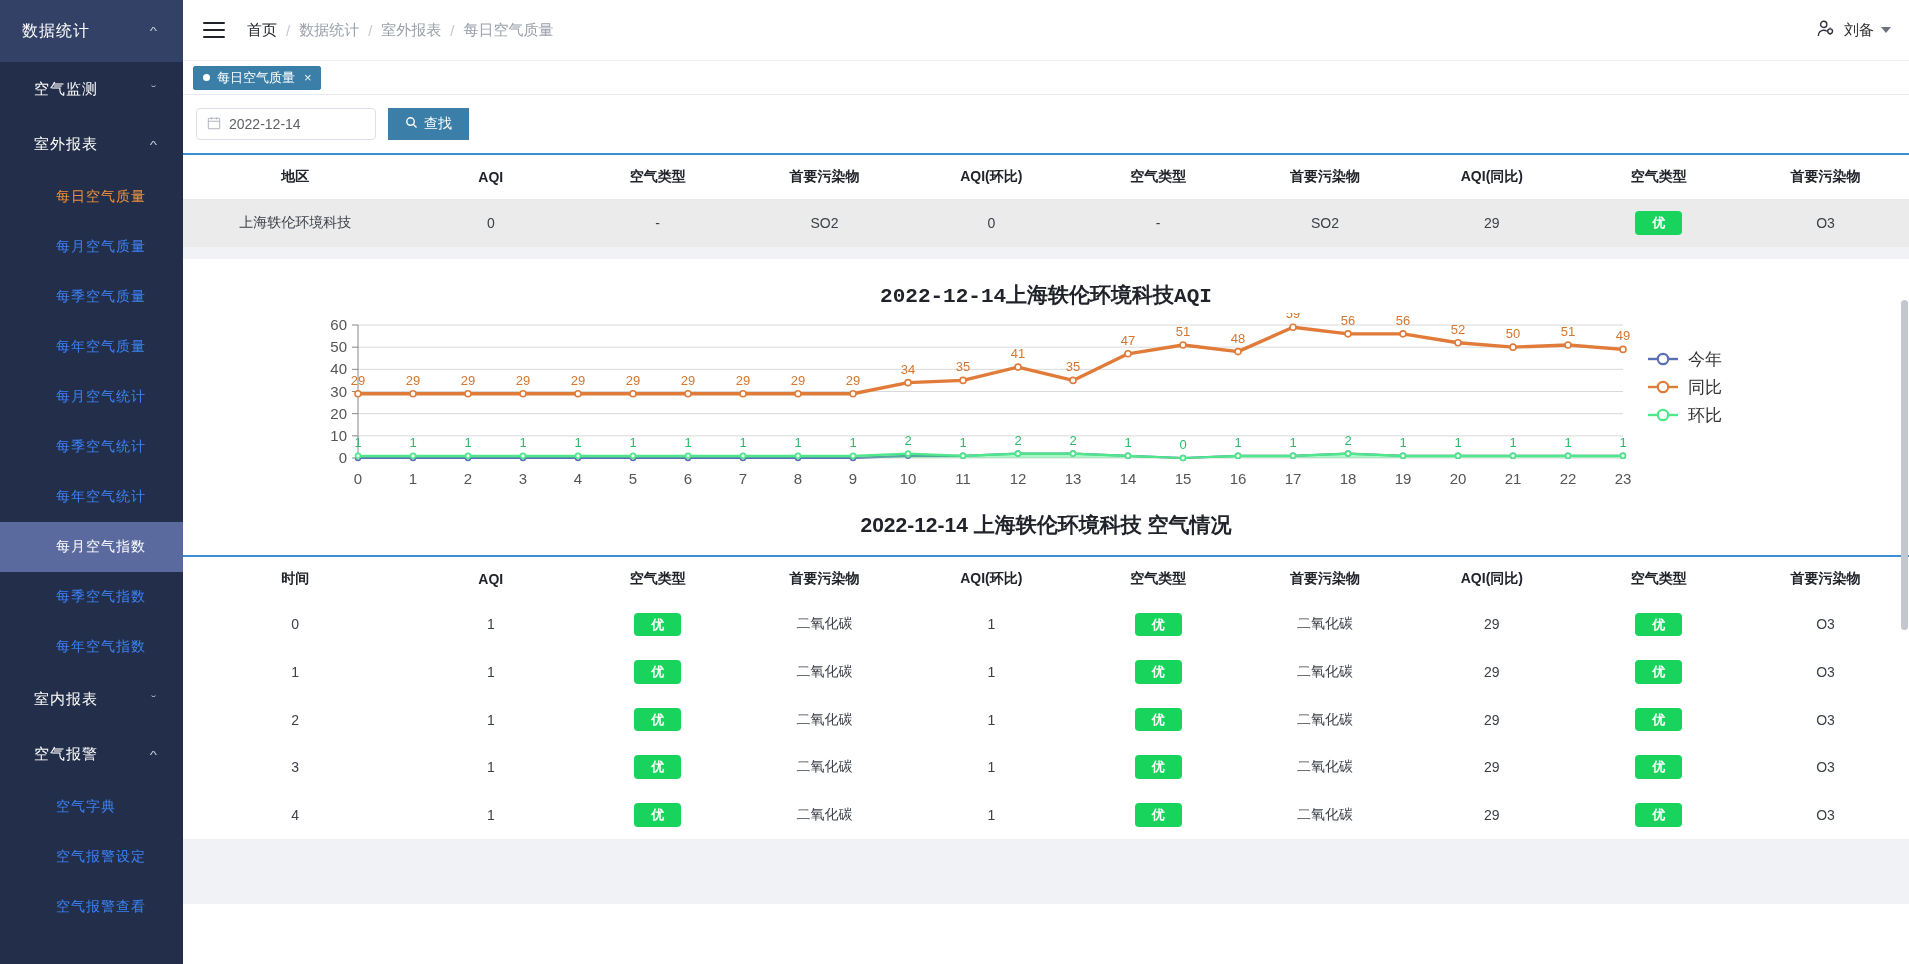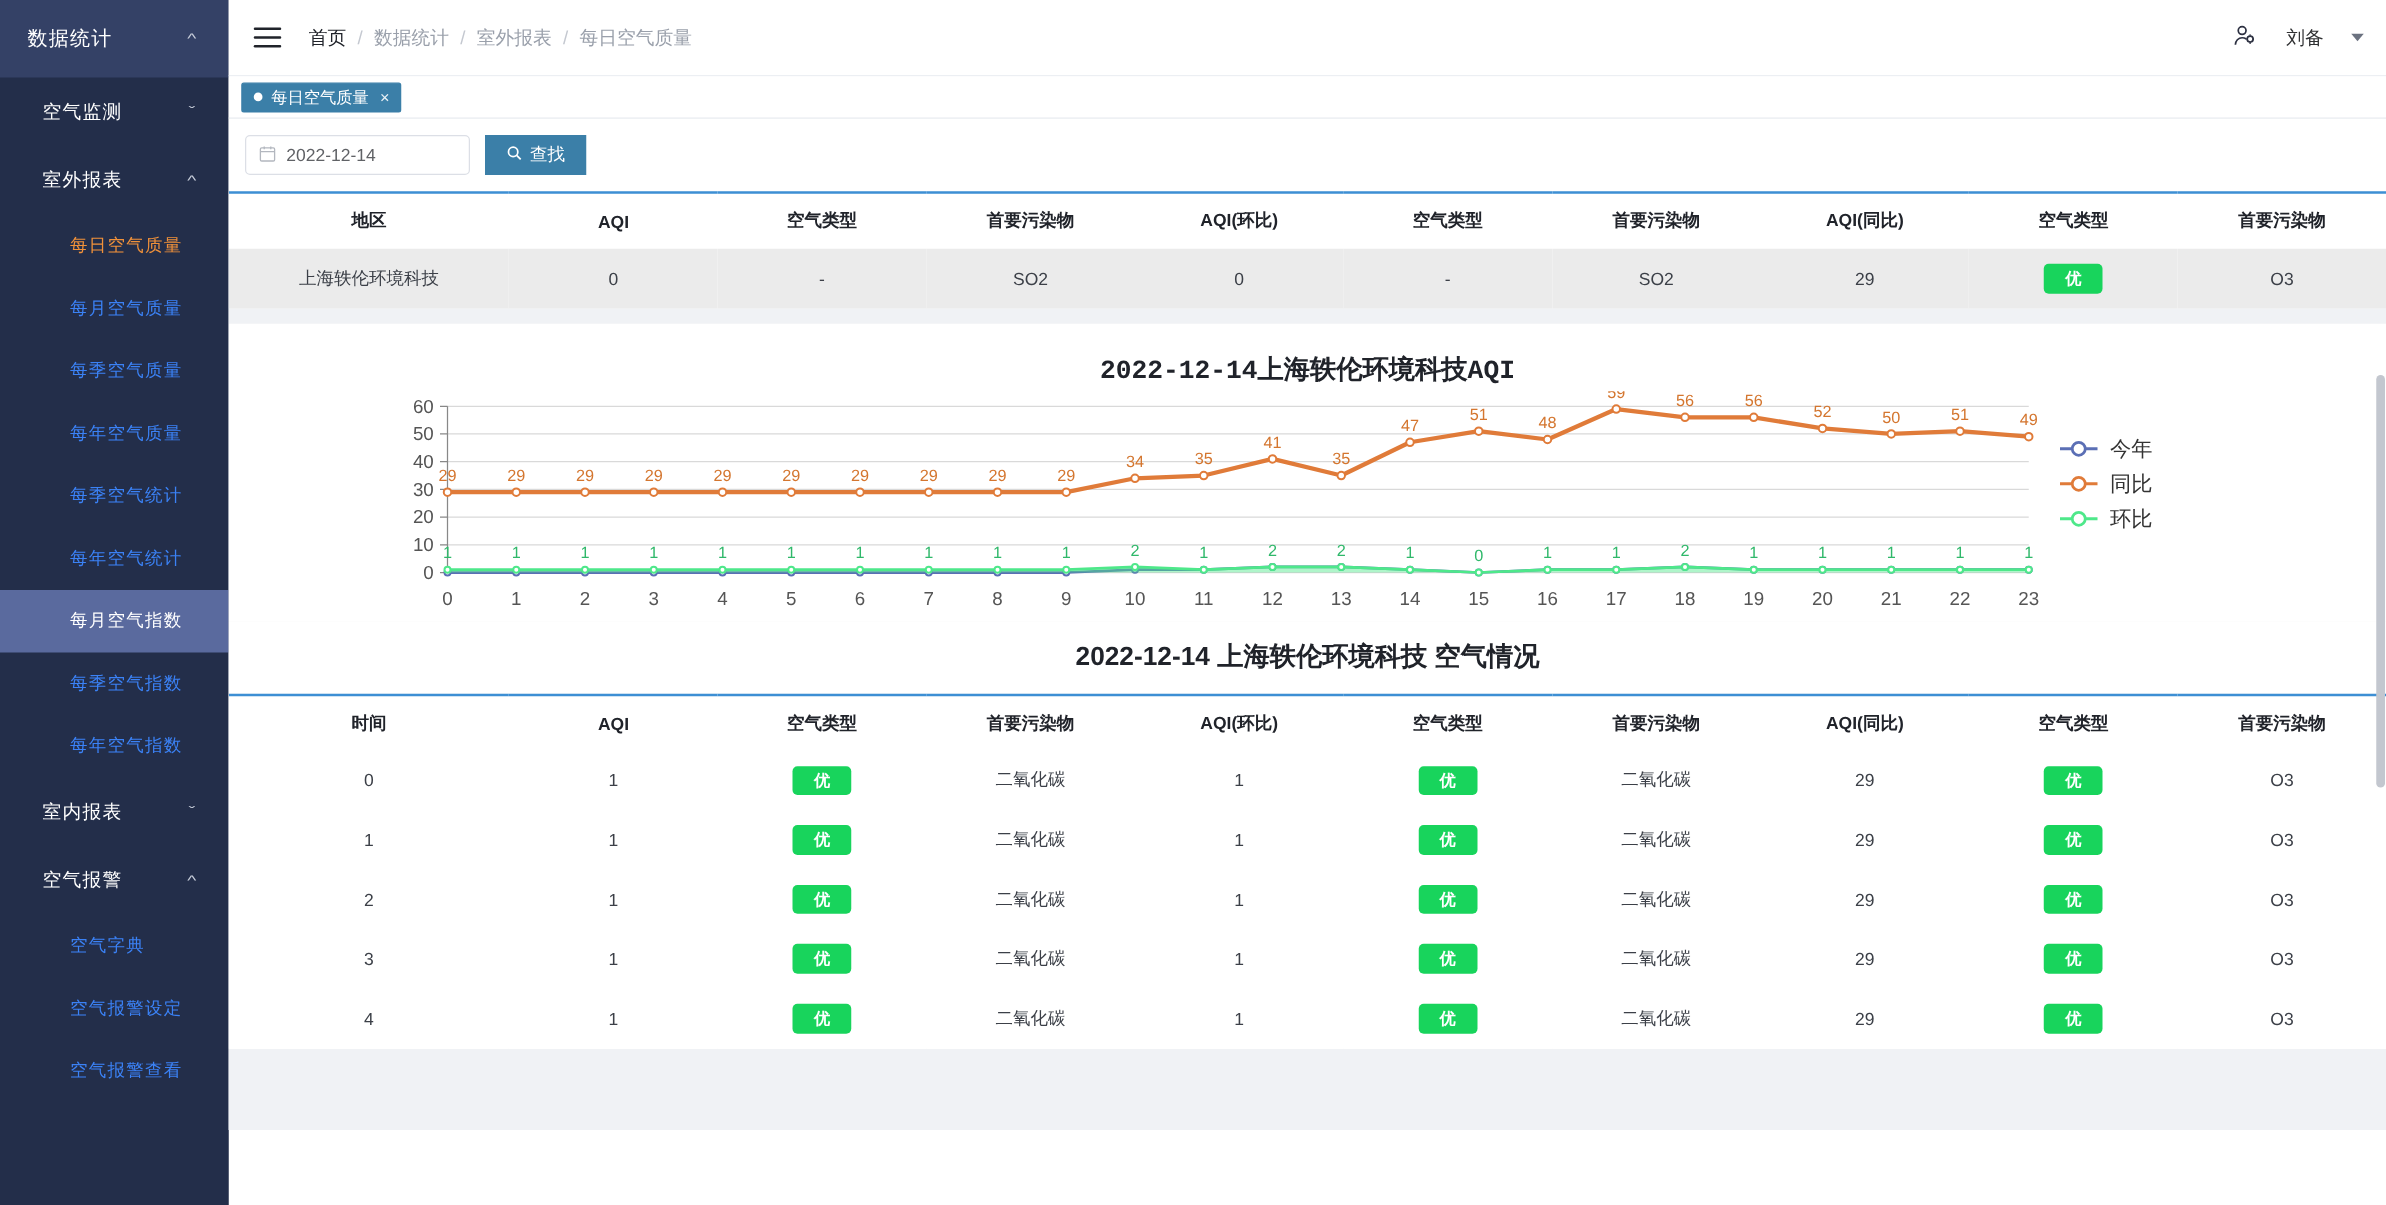--- a/index.html
+++ b/index.html
@@ -40,21 +40,21 @@
   .topbar {
     height:61px; background:#ffffff; display:flex; align-items:center;
     padding:0 18px 0 20px; border-bottom:1px solid #eceff3; flex:0 0 61px;
   }
   .hamburger { width:22px; height:16px; display:flex; flex-direction:column; justify-content:space-between; cursor:pointer; margin-right:22px;}
   .hamburger i { display:block; height:2.4px; background:#20232a; border-radius:1px; }
   .crumbs { display:flex; align-items:center; font-size:15px; }
   .crumbs .c-first { color:#20232a; }
   .crumbs .c-rest { color:#9aa0ab; }
   .crumbs .sep { color:#c4c8d0; margin:0 9px; }
-  .topbar-right { margin-left:auto; display:flex; align-items:center; gap:22px; cursor:pointer; }
+  .topbar-right { margin-left:auto; display:flex; align-items:center; gap:7px; cursor:pointer; }
   .user-name { font-size:15px; color:#303133; }
   .caret { width:0;height:0;border-left:5px solid transparent;border-right:5px solid transparent;border-top:6px solid #6b7280; }
 
   .tabsbar {
     height:34px; background:#ffffff; border-bottom:1px solid #e8eaef;
     display:flex; align-items:center; padding-left:10px; flex:0 0 34px; position:relative;
   }
   .tagtab {
     display:inline-flex; align-items:center; gap:7px; height:24px;
     background:#3b7fa8; color:#fff; font-size:13px; padding:0 8px 0 9px;
@@ -135,20 +135,23 @@
           <span>每日空气质量</span>
         </div>
         <div class="side-item">
           <span>每月空气质量</span>
         </div>
         <div class="side-item">
           <span>每季空气质量</span>
         </div>
         <div class="side-item">
           <span>每年空气质量</span>
+        </div>
+        <div class="side-item">
+          <span>每月空气统计</span>
         </div>
         <div class="side-item">
           <span>每季空气统计</span>
         </div>
         <div class="side-item">
           <span>每年空气统计</span>
         </div>
         <div class="side-item active-bg">
           <span>每月空气指数</span>
         </div>

